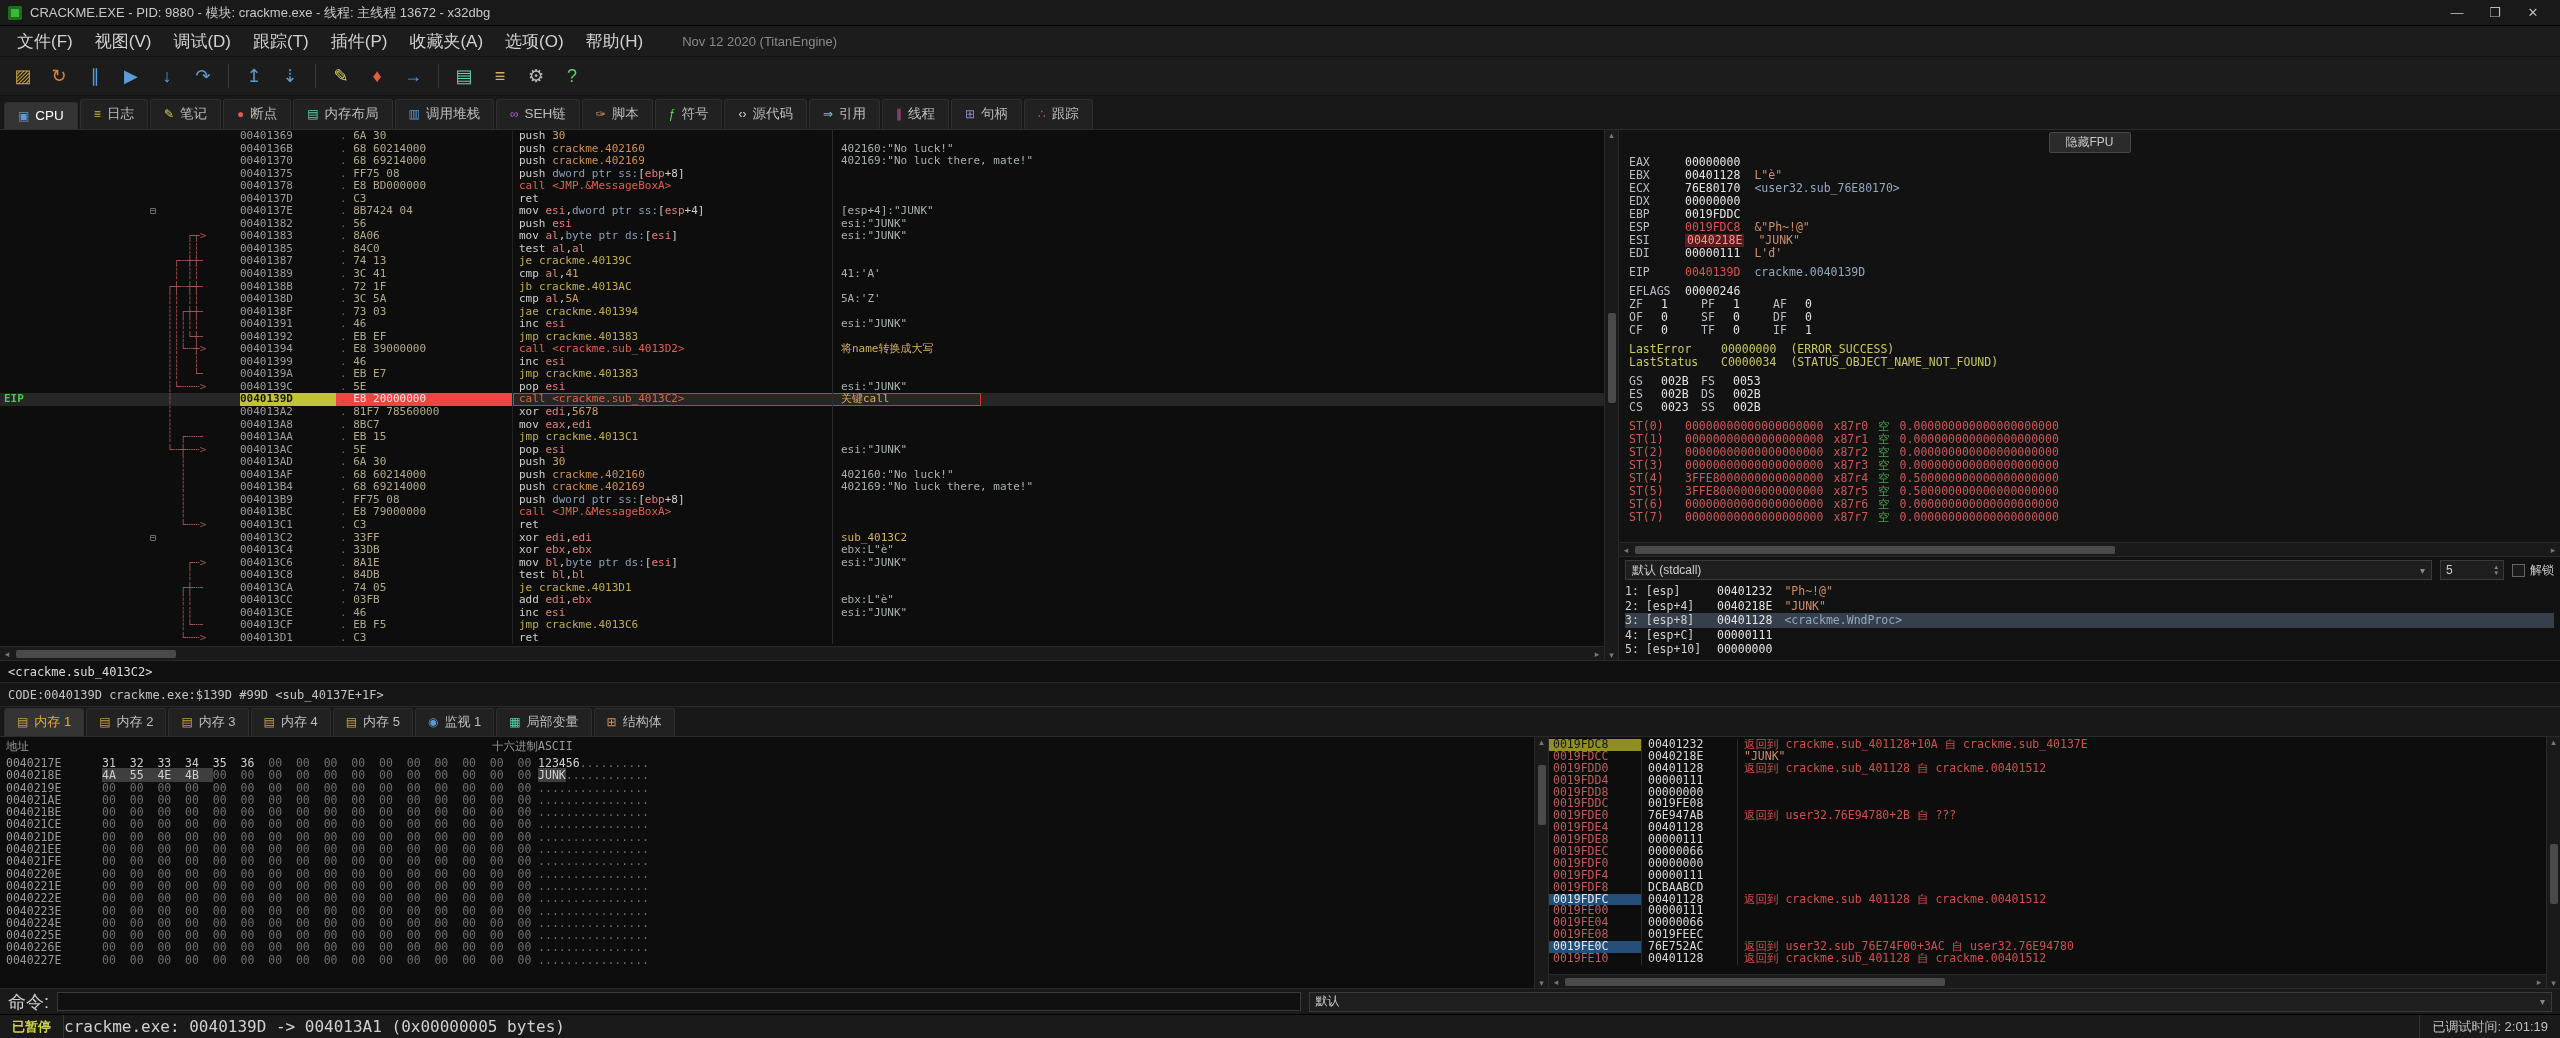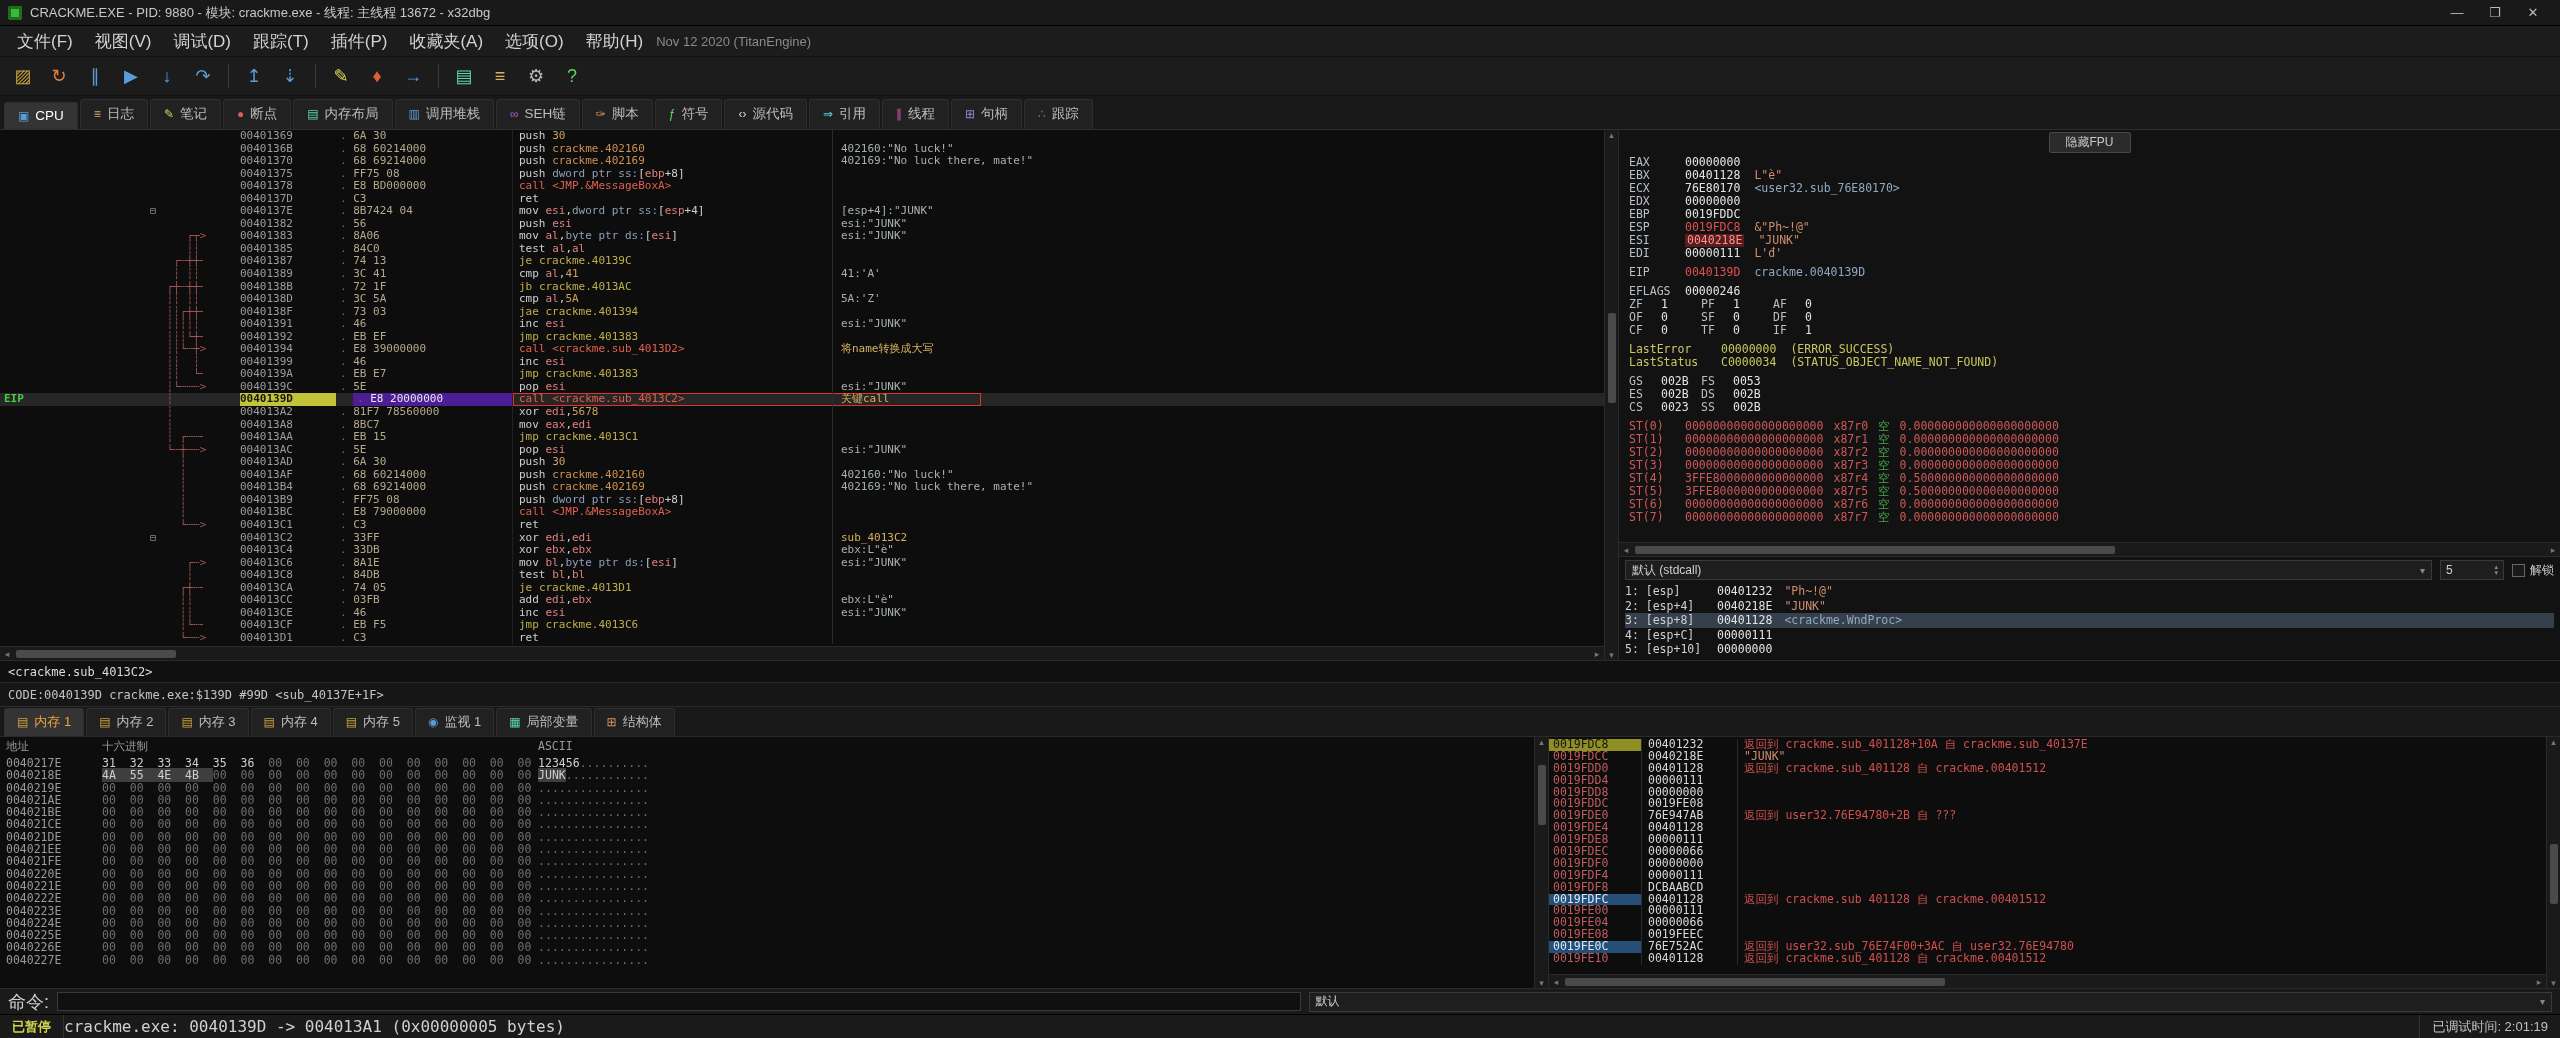--- a/index.html
+++ b/index.html
@@ -10,21 +10,21 @@
   
   .titlebar { height:26px; background:#191919; display:flex; align-items:center; gap:8px; padding:0 8px; border-bottom:1px solid #000; }
   .appicon { width:14px; height:14px; border-radius:3px; background:#3db83d; box-shadow:inset 0 0 0 3px #1c6e1c; }
   .title-text { font-size:13px; color:#c8c8c8; white-space:nowrap; }
   .win-controls { margin-left:auto; display:flex; }
   .winbtn { width:38px; height:24px; display:flex; align-items:center; justify-content:center; color:#bbb; font-size:13px; }
 
   
   .menubar { height:30px; background:#1c1c1c; display:flex; align-items:center; padding:0 6px; }
   .menu-item { padding:4px 11px; font-size:17px; color:#d2d2d2; border-radius:2px; }
-  .build-info { margin-left:2px; color:#8a8a8a; font-size:13px; }
+  .build-info { margin-left:28px; color:#8a8a8a; font-size:13px; }
 
   
   .toolbar { height:40px; background:#1c1c1c; border-top:1px solid #111; border-bottom:1px solid #111; display:flex; align-items:center; padding:0 6px; gap:2px; }
   .tbtn { width:34px; height:32px; display:flex; align-items:center; justify-content:center; border-radius:3px; }
   .tglyph { font-size:18px; line-height:1; }
   .tsep { width:1px; height:24px; background:#3a3a3a; margin:0 6px; }
 
   
   .tabbar { height:34px; background:#181818; display:flex; align-items:flex-end; padding:3px 4px 0 4px; gap:2px; border-bottom:1px solid #2e2e2e; }
   .tab { display:flex; align-items:center; gap:6px; padding:5px 13px 6px 13px; font-size:13.5px; color:#bdbdbd; background:#212121; border:1px solid #2e2e2e; border-bottom:none; border-radius:3px 3px 0 0; white-space:nowrap; }
@@ -38,21 +38,21 @@
   .drow { display:grid; grid-template-columns:160px 80px 96px 176px 320px 1fr; height:12.55px; line-height:12.55px; white-space:pre; }
   .drow.eip { background:#262626; }
   .dgut { display:flex; align-items:center; padding-left:4px; }
   .eiplbl { color:#44d044; font-weight:bold; }
   .fold { margin-left:auto; margin-right:4px; color:#8a8a8a; font-size:10px; }
   .darr { color:#a15555; overflow:hidden; }
   .daddr { color:#9d9d9d; }
   .eipaddr { background:#c3c33a; color:#151515; font-weight:bold; }
   .dbytes { color:#b3a98c; padding-left:4px; overflow:hidden; }
   .dbytes::before { content:". "; color:#6a6a6a; }
-  .eipbytes { background:#4c1d95; color:#e8e8e8;margin-left:17px; }
+  .eipbytes { background:#ef4444; color:#e8e8e8; }
   .dinstr { border-left:1px solid #222; padding-left:6px; overflow:hidden; }
   .dcomment { border-left:1px solid #2b2b2b; padding-left:8px; overflow:hidden; }
   .boxl { box-shadow:inset 0 1px 0 #e03030, inset 0 -1px 0 #e03030, inset 1px 0 0 #e03030; }
   .dcomment.nopad { padding-left:0; }
   .boxwrap { display:inline-block; min-width:148px; height:100%; padding-left:8px; box-shadow:inset 0 1px 0 #e03030, inset 0 -1px 0 #e03030, inset -1px 0 0 #e03030; }
   .tk-p { color:#cfcfcf; } .tk-t { color:#8f9fb8; } .tk-n { color:#d0a05a; }
   .tk-a { color:#cf9054; } .tk-c { color:#e06050; } .tk-j { color:#bfae4e; } .tk-r { color:#e08080; }
   .cm-auto { color:#a8b0b0; } .cm-user { color:#d8b060; }
 
   
@@ -105,21 +105,21 @@
 
   
   .btabbar { height:30px; background:#181818; display:flex; align-items:flex-end; gap:2px; padding:2px 4px 0 4px; border-top:1px solid #2a2a2a; }
   .btabbar .tab { padding:4px 12px 5px 12px; font-size:13px; }
   .btabbar .tab.sel .tlabel { color:#e8a33d; }
 
   
   .bottom { height:252px; display:flex; border-top:1px solid #2a2a2a; min-height:0; }
   .memory { width:1534px; display:flex; flex-direction:column; background:#0d0d0d; padding-top:2px; }
   .mem-header { height:18px; display:flex; font-family:"DejaVu Sans Mono",monospace; font-size:11.5px; color:#9a9a9a; padding-left:6px; }
-  .mh-addr { width:96px; } .mh-hex { width:436px; } .mh-ascii { flex:1; }
+  .mh-addr { width:96px; } .mh-hex { width:436px;text-align:right; } .mh-ascii { flex:1; }
   .mem-rows { flex:1; overflow:hidden; }
   .mem-row { display:flex; font-family:"DejaVu Sans Mono",monospace; font-size:11.5px; height:12.3px; line-height:12.3px; padding-left:6px; white-space:pre; }
   .m-addr { width:96px; color:#9a9a9a; }
   .m-hex { width:436px; }
   .m-ascii { flex:1; }
   .mb { color:#cfcfcf; } .mb.dim { color:#6f6f6f; } .mb.sel { background:#3e3e3e; }
 
   .stack { flex:1; min-width:0; display:flex; flex-direction:column; background:#0d0d0d; border-left:1px solid #2a2a2a; padding-top:2px; }
   .stack-rows { flex:1; overflow:hidden; }
   .s-row { display:flex; font-family:"DejaVu Sans Mono",monospace; font-size:11.5px; height:11.9px; line-height:11.9px; white-space:pre; }

